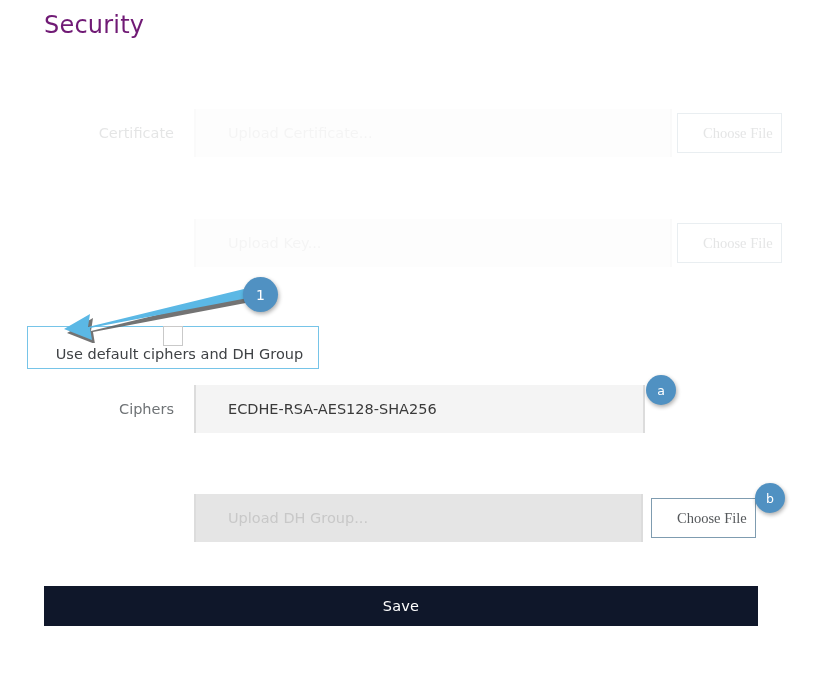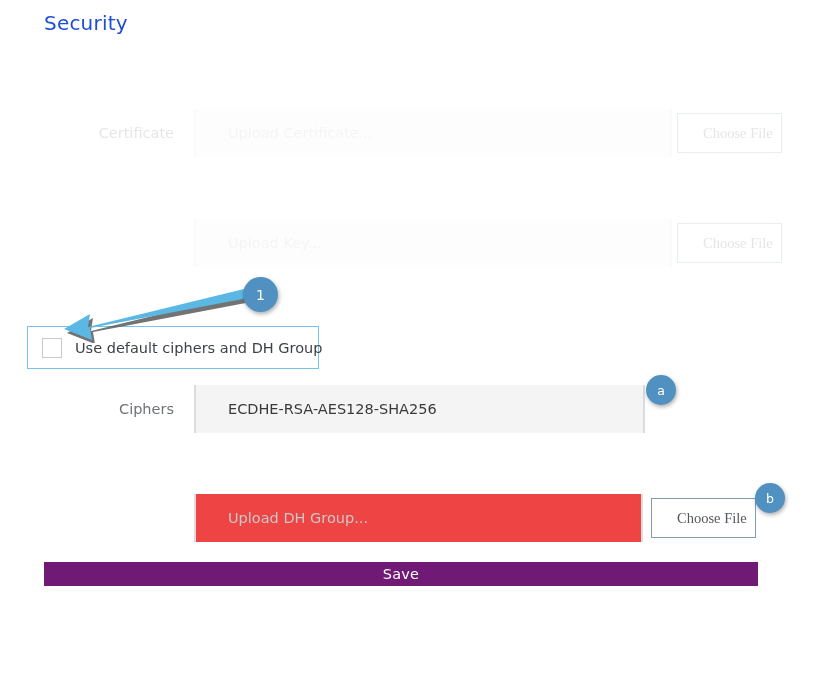--- a/index.html
+++ b/index.html
@@ -19,23 +19,23 @@
   .page {
     position: absolute;
     inset: 0;
   }
 
   
   .page-title {
     position: absolute;
     left: 44px;
     top: 11px;
-    font-size: 20px;
+    font-size: 24px;
     font-weight: 400;
-    color: #1d4ed8;
+    color: #701a75;
     letter-spacing: 0.2px;
   }
 
   
   .form-row {
     position: absolute;
     left: 0;
     width: 737px;
     height: 48px;
     display: block;
@@ -99,21 +99,21 @@
   #row-privatekey  { top: 219px; }
   #row-ciphers     { top: 385px; }
   #row-dhgroup     { top: 494px; }
 
   #row-certificate .row-input,
   #row-privatekey  .row-input { width: 478px; }
   #row-certificate .choose-btn,
   #row-privatekey  .choose-btn { left: 677px; width: 105px; }
 
   #row-ciphers .row-input { width: 451px; background: #f4f4f4; }
-  #row-dhgroup .row-input { width: 449px; background: #ef4444; }
+  #row-dhgroup .row-input { width: 449px; background: #e5e5e5; }
   #row-dhgroup .choose-btn { left: 651px; width: 105px; border-color: #7f9cb0; color: #55585b; }
 
   
   .highlight-box {
     position: absolute;
     left: 27px;
     top: 326px;
     width: 292px;
     height: 43px;
     box-sizing: border-box;
@@ -121,22 +121,22 @@
     border: 1px solid #76c4e8;
   }
   .checkbox-row {
     position: absolute;
     left: 27px;
     top: 326px;
     width: 292px;
     height: 43px;
     display: flex;
     align-items: center;
-    padding-left: 15px;
-    box-sizing: border-box;
+    box-sizing: border-box;
+    flex-direction: column;
   }
   .checkbox {
     width: 20px;
     height: 20px;
     box-sizing: border-box;
     border: 1px solid #c9c9c9;
     background: #ffffff;
     flex: 0 0 auto;
     cursor: pointer;
   }
@@ -193,24 +193,24 @@
     width: 200px;
     height: 60px;
     z-index: 5;
     pointer-events: none;
   }
 
   
   .save-button {
     position: absolute;
     left: 44px;
-    top: 562px;
+    top: 586px;
     width: 714px;
-    height: 24px;
-    background: #701a75;
+    height: 40px;
+    background: #0f172a;
     border: none;
     color: #ffffff;
     font-family: "DejaVu Sans", sans-serif;
     font-size: 14.5px;
     letter-spacing: 0.2px;
     cursor: pointer;
   }
 </style>
 </head>
 <body>

